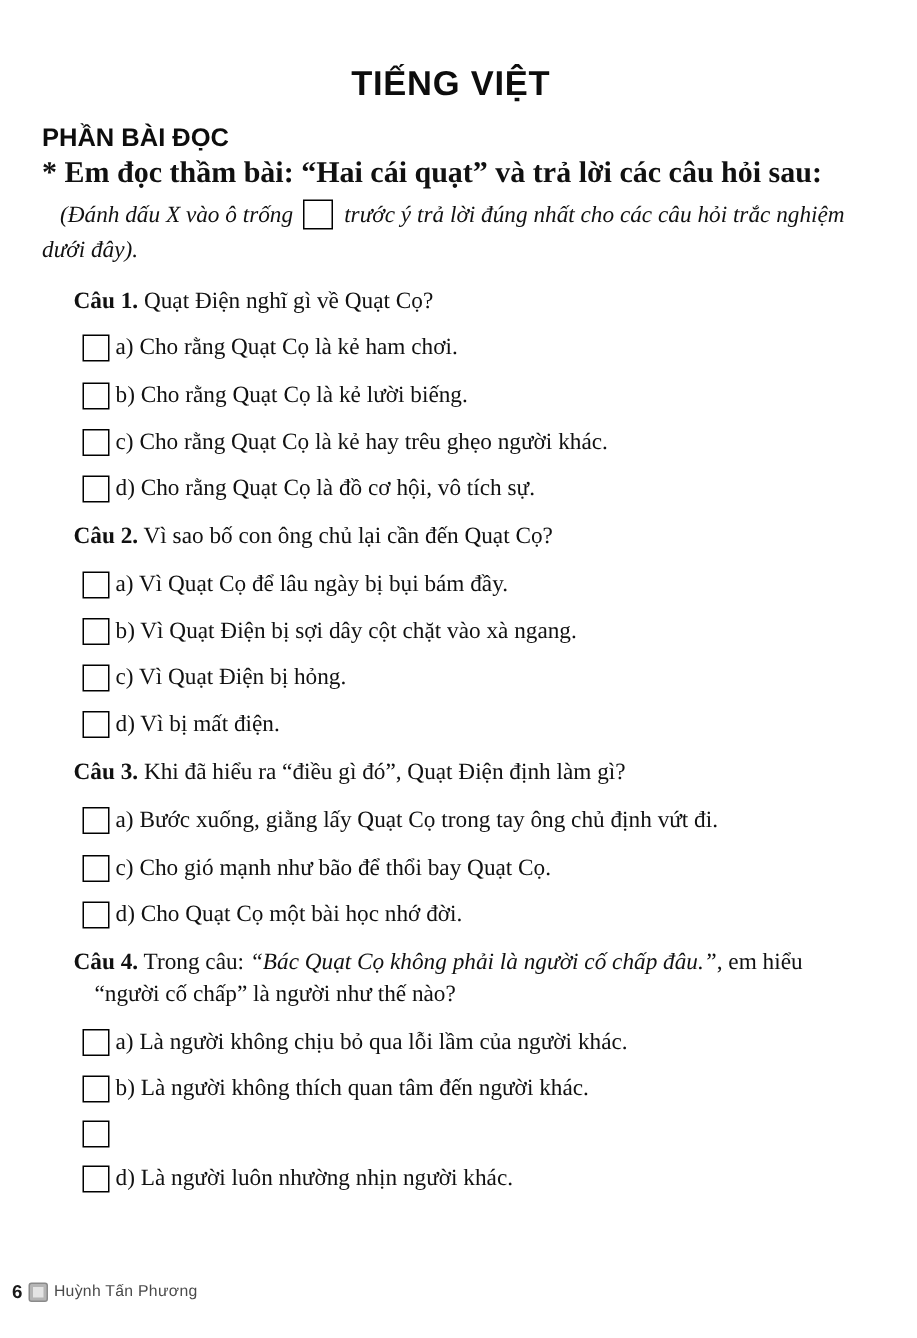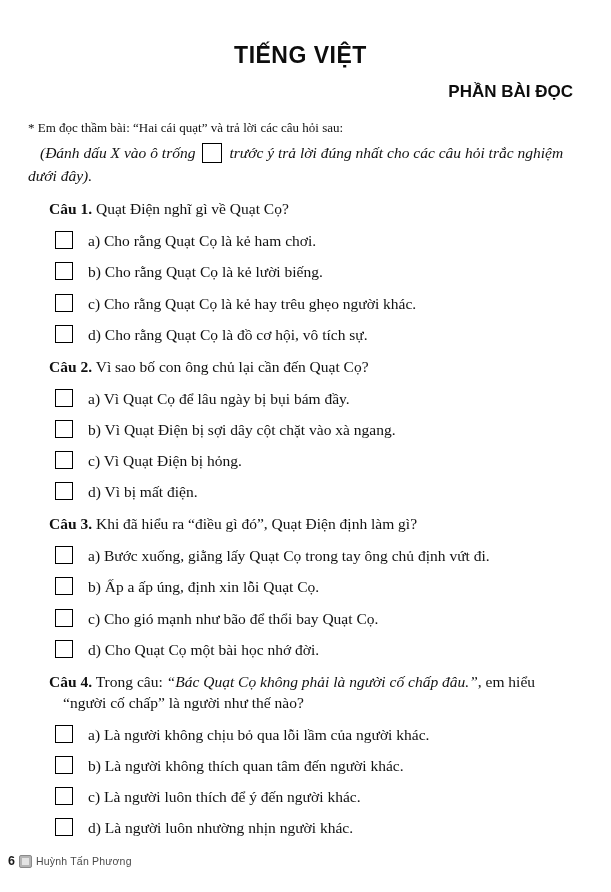--- a/index.html
+++ b/index.html
@@ -15,32 +15,31 @@
 
   .title {
     text-align: center;
     font-family: "Liberation Sans", sans-serif;
     font-weight: 700;
     font-size: 23px;
     letter-spacing: 0.5px;
     color: #0d0d0d;
   }
   .subtitle {
-    text-align: right;
+    text-align: left;
     font-family: "Liberation Sans", sans-serif;
     font-weight: 700;
     font-size: 17px;
     margin-top: 13px;
     color: #0d0d0d;
   }
 
   .intro {
-    font-weight: 400;
-    font-size: 13px;
-    margin-top: 18px;
+    font-weight: 700;
+    font-size: 20px;
     line-height: 1.3;
   }
 
   .instruction {
     font-style: italic;
     margin-top: 4px;
     text-indent: 12px;
     line-height: 1.5;
   }
   .inline-box {
@@ -57,21 +56,22 @@
     line-height: 1.35;
     padding-left: 14px;
     text-indent: -14px;
     margin-left: 21px;
   }
   .q-label { font-weight: 700; }
   .q-italic { font-style: italic; }
 
   .option {
     display: flex;
-    gap: 15px;
+    align-items: center;
+    gap: 4px;
     margin: 11px 0 11px 27px;
   }
   .cb {
     flex: 0 0 auto;
     width: 18px; height: 18px;
     border: 1.6px solid #000;
     background: #fff;
   }
   .opt-text { line-height: 1.3; }
 
@@ -153,45 +153,40 @@
   </div>
 
   <div class="question">
     <p class="q-head"><span class="q-label">Câu 3.</span> <span>Khi đã hiểu ra “điều gì đó”, Quạt Điện định làm gì?</span></p>
     <div class="option">
       <span class="cb"></span>
       <span class="opt-text"><span>a)</span> <span>Bước xuống, giằng lấy Quạt Cọ trong tay ông chủ định vứt đi.</span></span>
     </div>
     <div class="option">
       <span class="cb"></span>
-      <span class="opt-text"><span>b)</span> <span>Ấp a ấp úng, định xin lỗi Quạt Cọ.</span></span>
-    </div>
-    <div class="option">
-      <span class="cb"></span>
       <span class="opt-text"><span>c)</span> <span>Cho gió mạnh như bão để thổi bay Quạt Cọ.</span></span>
     </div>
     <div class="option">
       <span class="cb"></span>
       <span class="opt-text"><span>d)</span> <span>Cho Quạt Cọ một bài học nhớ đời.</span></span>
     </div>
   </div>
 
   <div class="question">
     <p class="q-head"><span class="q-label">Câu 4.</span> <span>Trong câu: </span><span class="q-italic">“Bác Quạt Cọ không phải là người cố chấp đâu.”</span><span>, em hiểu “người cố chấp” là người như thế nào?</span></p>
     <div class="option">
       <span class="cb"></span>
       <span class="opt-text"><span>a)</span> <span>Là người không chịu bỏ qua lỗi lầm của người khác.</span></span>
     </div>
     <div class="option">
       <span class="cb"></span>
       <span class="opt-text"><span>b)</span> <span>Là người không thích quan tâm đến người khác.</span></span>
     </div>
     <div class="option">
       <span class="cb"></span>
-      <span class="opt-text"><span>c)</span> <span>Là người luôn thích để ý đến người khác.</span></span>
     </div>
     <div class="option">
       <span class="cb"></span>
       <span class="opt-text"><span>d)</span> <span>Là người luôn nhường nhịn người khác.</span></span>
     </div>
   </div>
 
 </div>
 
 <div class="footer">

